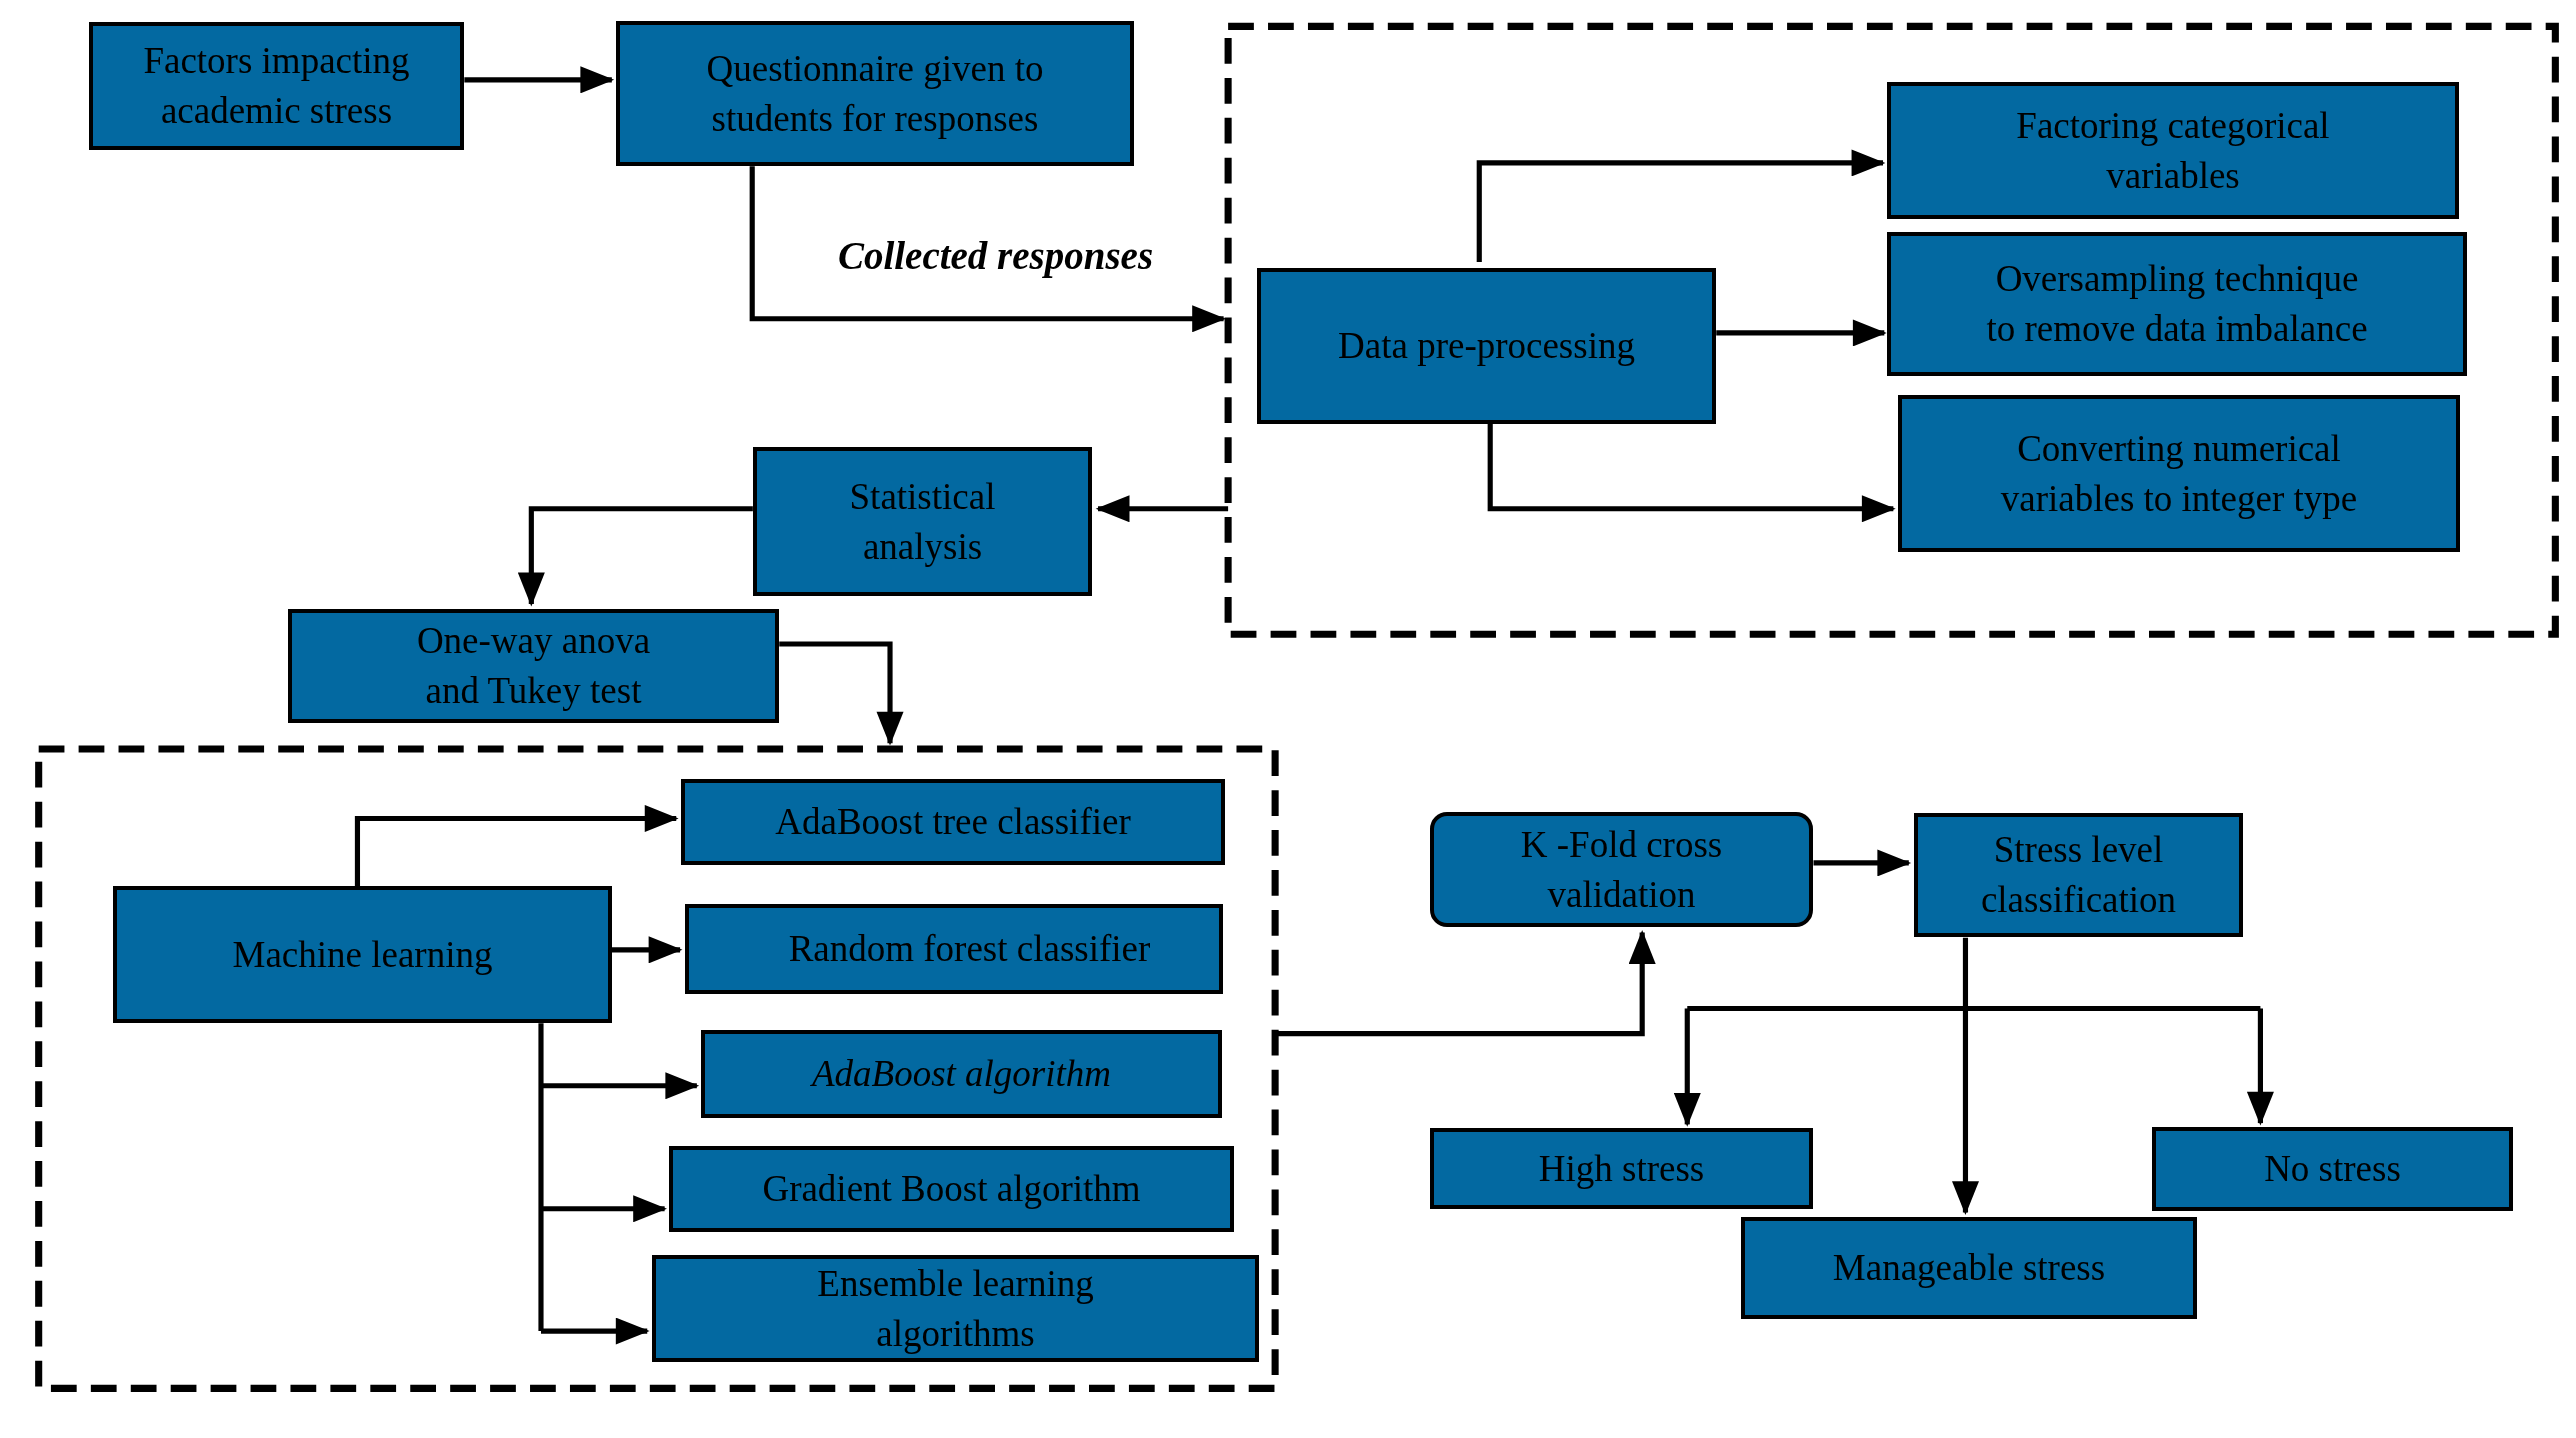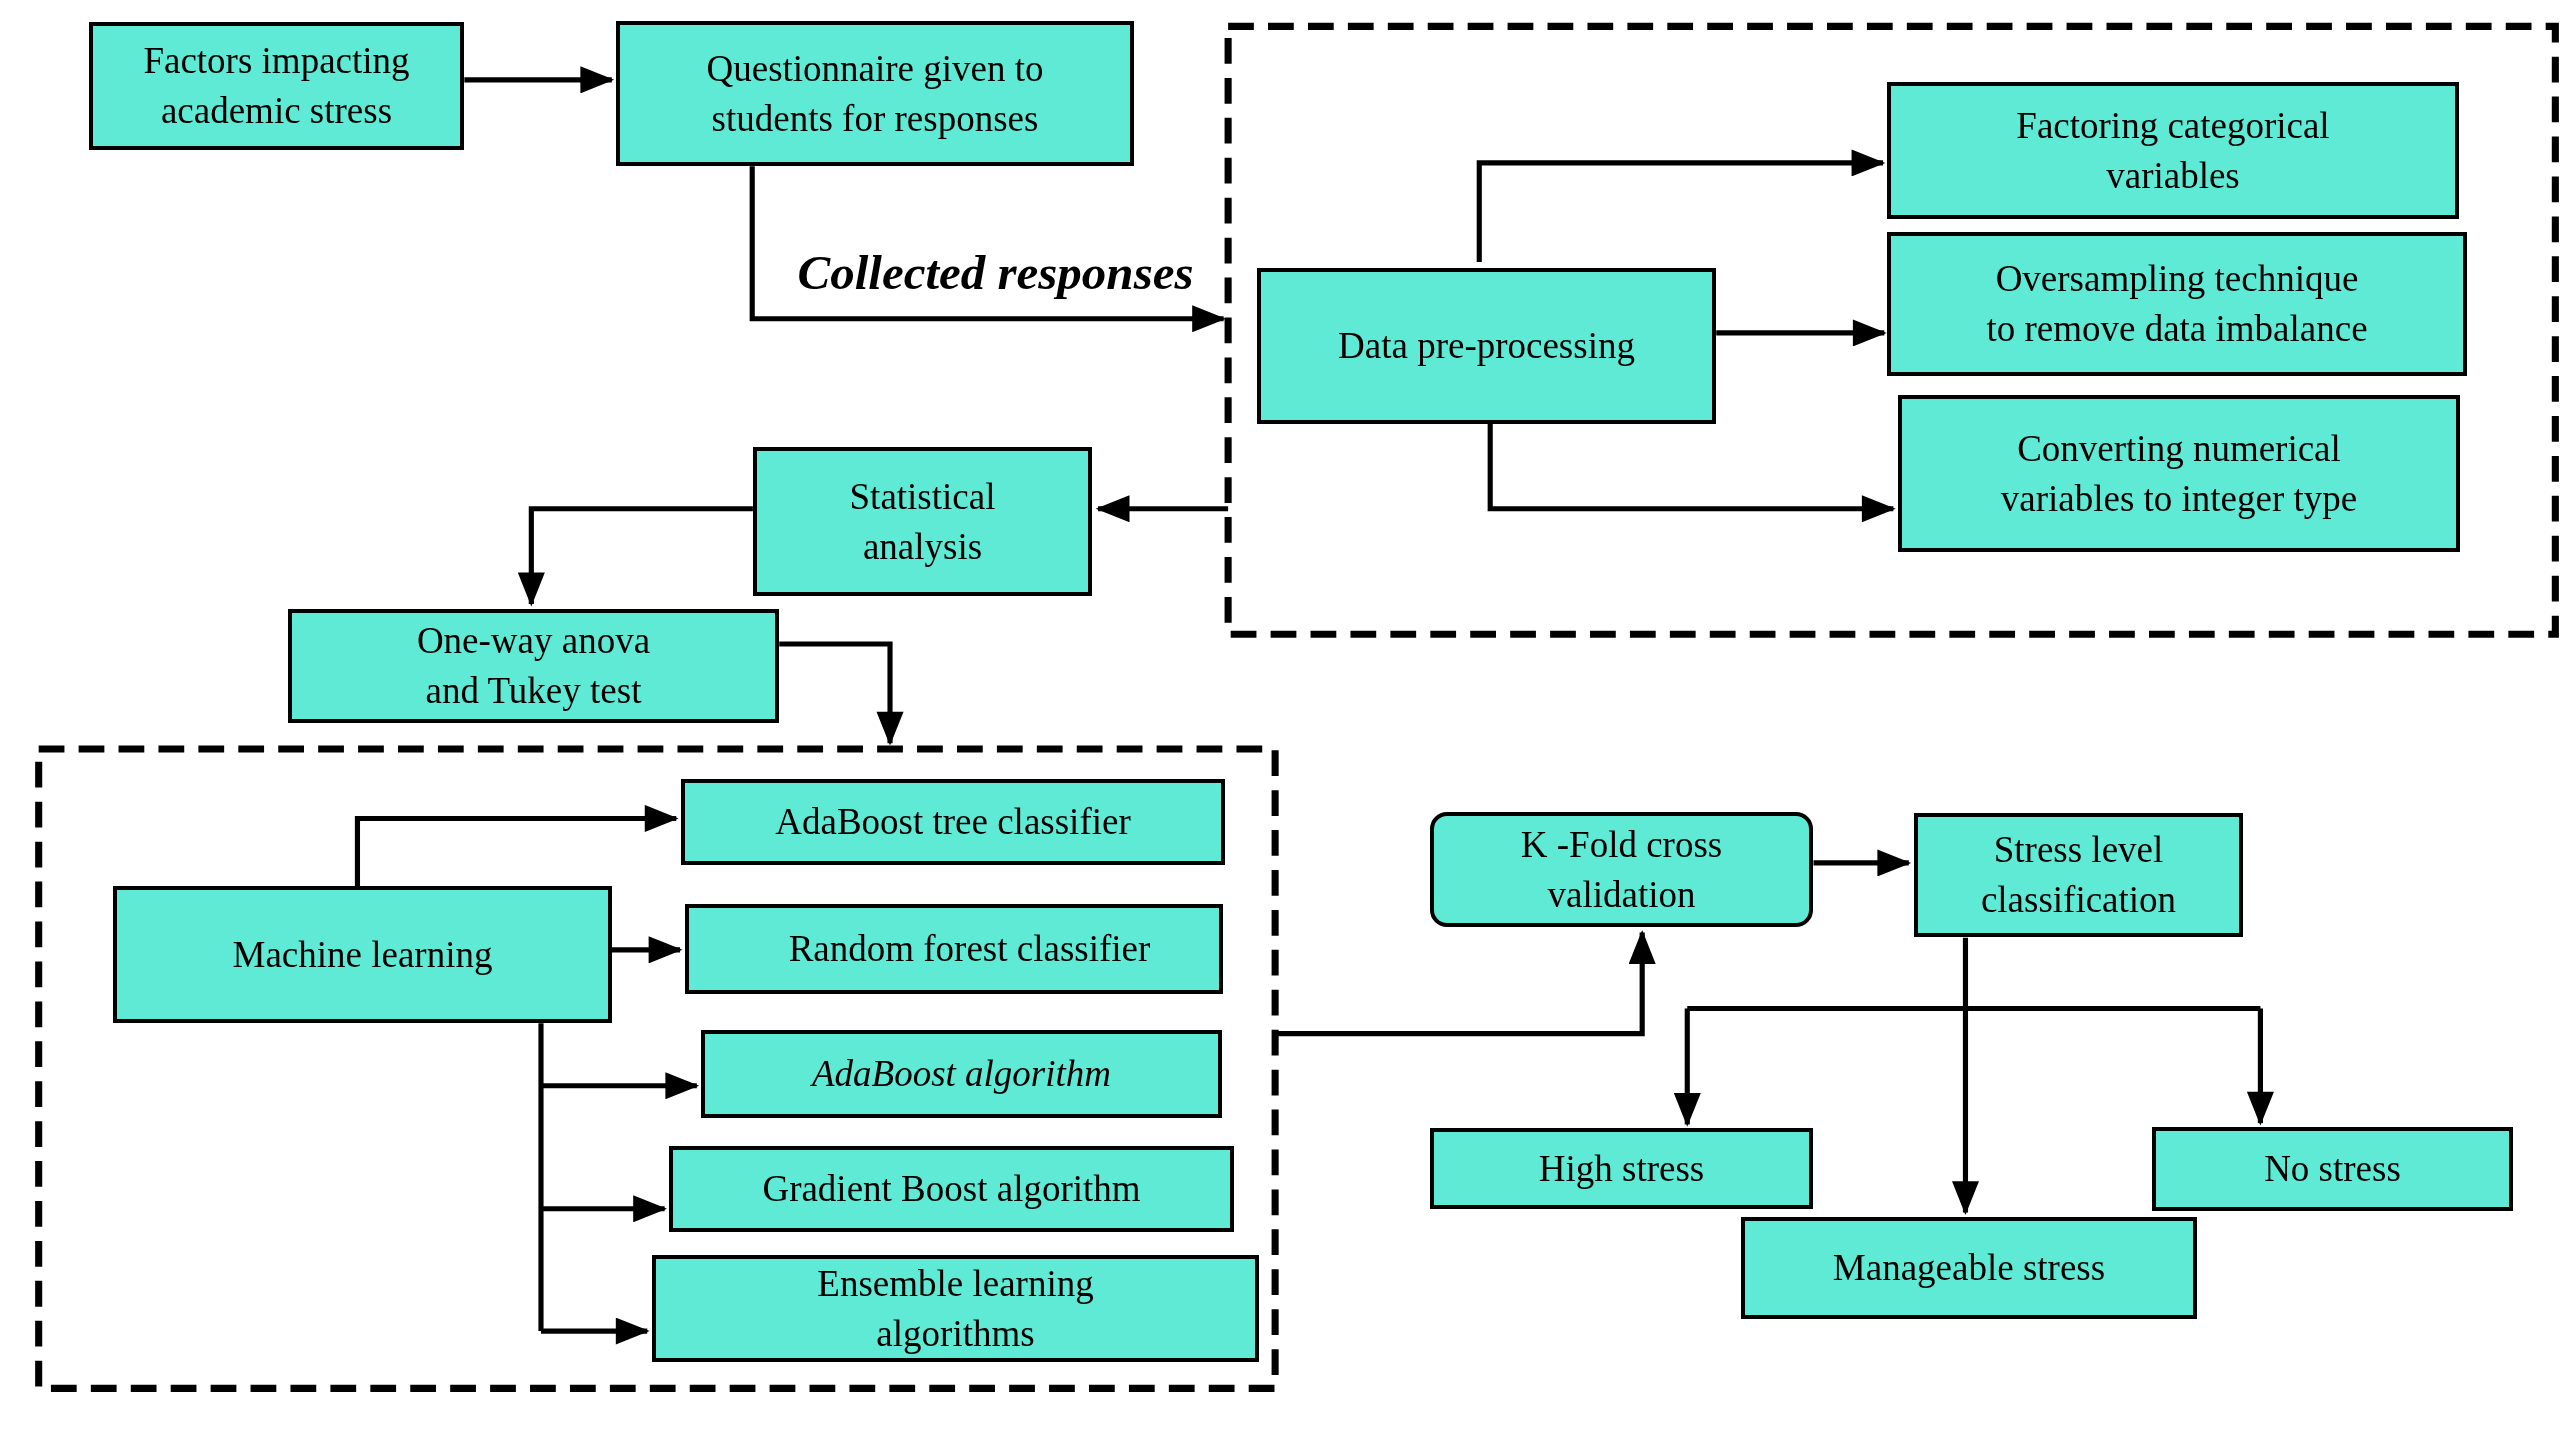--- a/index.html
+++ b/index.html
@@ -29,40 +29,40 @@
   }
   .dashed {
     fill: none;
     stroke: #000000;
     stroke-width: 11;
     stroke-dasharray: 40 22;
   }
   .node {
     position: absolute;
     box-sizing: border-box;
-    background: #5eead4;
+    background: #0369a1;
     border: 4.5px solid #000000;
     display: flex;
     align-items: center;
     justify-content: center;
     text-align: center;
     font-size: 37px;
     line-height: 1.35;
   }
   .node span {
     white-space: pre-line;
     padding: 0 6.4px;
   }
   .float-label {
     position: absolute;
     left: 770px;
-    top: 244px;
+    top: 233px;
     width: 451px;
     text-align: center;
-    font-size: 49px;
+    font-size: 39px;
     font-weight: 700;
     font-style: italic;
     white-space: nowrap;
   }
 </style>
 </head>
 <body>
 
 <div id="stage">
   <svg id="edges-svg" viewBox="0 0 4000 2233" xmlns="http://www.w3.org/2000/svg">

